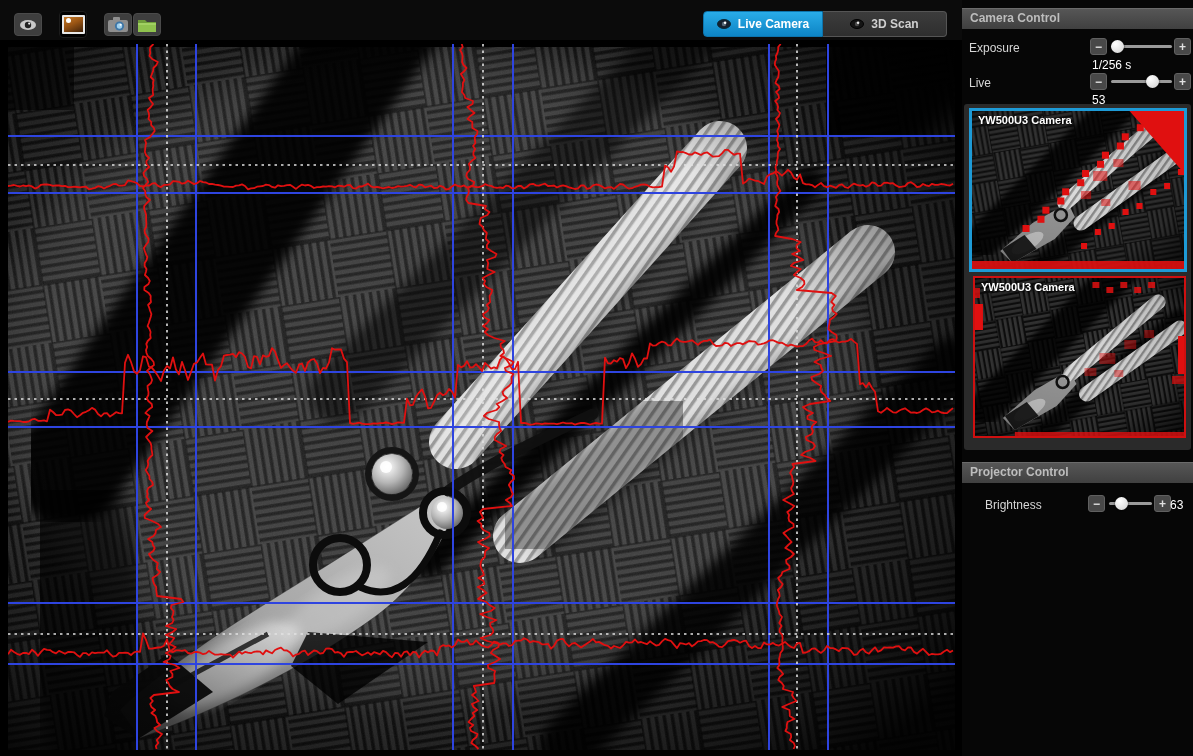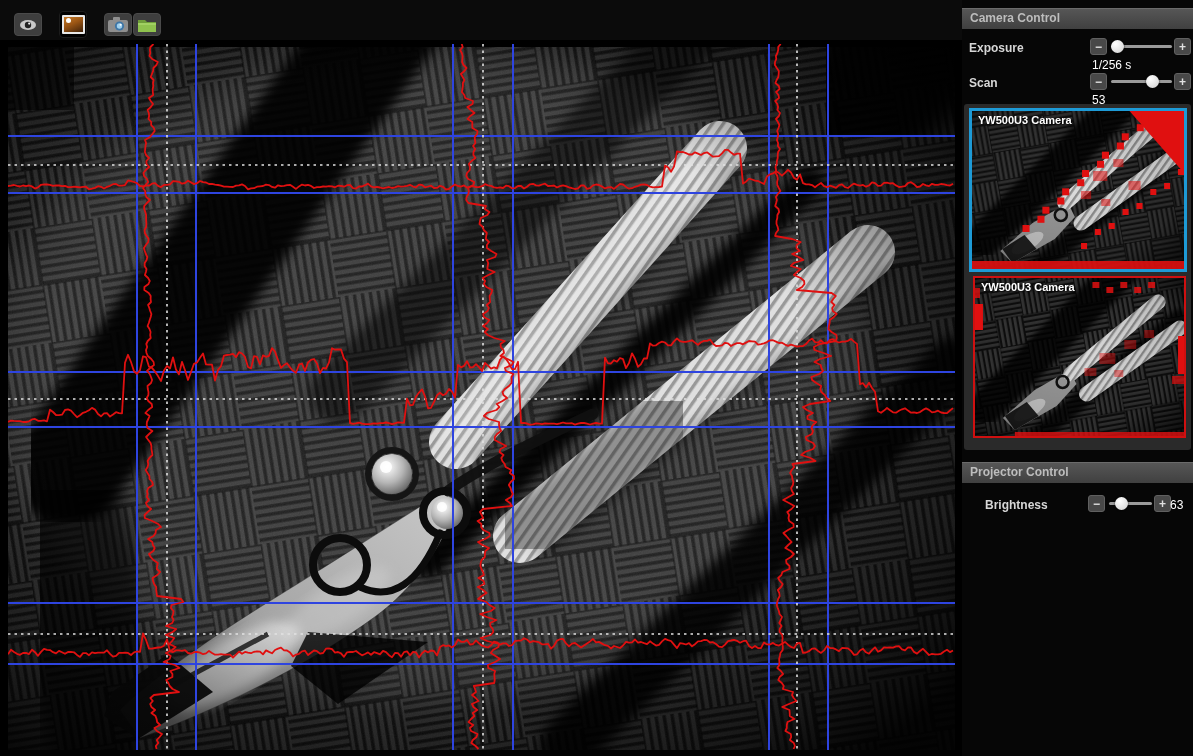--- a/index.html
+++ b/index.html
@@ -26,21 +26,21 @@
        border-radius:0 4px 4px 0;border:1px solid #555;border-left:none;}
   
   #viewport{position:absolute;left:8px;top:44px;width:947px;height:706px;background:#000;}
   #viewport svg{display:block;}
   
   #panel{position:absolute;left:962px;top:0;width:231px;height:756px;background:#060606;
          color:#d6d6d6;font-size:12px;}
   .hdr{position:absolute;left:0;width:229px;height:17px;padding:2px 0 1px 8px;
        background:linear-gradient(#565656,#404040);border-top:1px solid #6a6a6a;
        color:#bdbdbd;font-weight:bold;font-size:12px;box-sizing:content-box;}
-  .rowlabel{position:absolute;color:#d6d6d6;font-weight:bold;}
+  .rowlabel{position:absolute;color:#d6d6d6;}
   .val{position:absolute;color:#fff;text-align:left;}
   .sbtn{position:absolute;width:17px;height:17px;background:#484848;border:1px solid #606060;
         border-radius:3px;color:#e0e0e0;font-weight:bold;font-size:12px;line-height:14px;
         text-align:center;padding:0;cursor:pointer;box-sizing:border-box;}
   .track{position:absolute;height:3px;background:#9a9a9a;border-radius:2px;cursor:pointer;}
   .thumbdot{position:absolute;top:-5px;width:13px;height:13px;border-radius:50%;
         background:radial-gradient(circle at 35% 30%,#fff,#cfcfcf);box-shadow:0 0 2px #000;cursor:pointer;}
   #thumbcard{position:absolute;left:2px;top:104px;width:227px;height:346px;
         background:#2a2a2a;border-radius:3px;}
   .camthumb{position:absolute;box-sizing:content-box;cursor:pointer;background:#111;}
@@ -72,20 +72,38 @@
     </svg>
   </div>
   <div class="tbtn" style="left:133px">
     <svg width="20" height="16">
       <path d="M1 3 h7 l2 2 h9 v10 h-18 z" fill="#6f9e3a"></path>
       <path d="M1 6 h18 v9 h-18 z" fill="#8fc24e"></path>
       <path d="M1 6 h18 v2 h-18 z" fill="#a5d468" opacity="0.8"></path>
     </svg>
   </div>
 
+  <div id="modeToggle">
+    <div class="seg live">
+      <svg width="14" height="10">
+        <ellipse cx="7" cy="5" rx="6.5" ry="4.5" fill="#16202e" stroke="#0a2a3a"></ellipse>
+        <circle cx="7" cy="5" r="2.2" fill="#5a6a7a"></circle>
+        <circle cx="8.1" cy="3.7" r="1.3" fill="#fff"></circle>
+      </svg>
+      <span>Live Camera</span>
+    </div>
+    <div class="seg scan">
+      <svg width="14" height="10">
+        <ellipse cx="7" cy="5" rx="6.5" ry="4.5" fill="#141414" stroke="#000"></ellipse>
+        <circle cx="7" cy="5" r="2.2" fill="#4a4a4a"></circle>
+        <circle cx="8.1" cy="3.7" r="1.3" fill="#e8e8e8"></circle>
+      </svg>
+      <span>3D Scan</span>
+    </div>
+  </div>
 </div>
 
 <div id="viewport">
   <svg id="scene" width="947" height="706" viewBox="0 0 947 706">
       <defs>
     <pattern id="vr" width="8" height="8" patternUnits="userSpaceOnUse">
       <rect width="8" height="8" fill="#0d0d0d"></rect>
           <rect x="1.6" width="4.6" height="8" fill="#343434"></rect>
         </pattern>
     <pattern id="hr" width="8" height="8" patternUnits="userSpaceOnUse">
@@ -212,21 +230,21 @@
   <div class="hdr" style="top:8px">Camera Control</div>
 
   <div class="rowlabel" style="left:7px;top:41px">Exposure</div>
   <button class="sbtn" style="left:128px;top:38px">−</button>
   <div class="track" style="left:149px;top:45px;width:61px">
     <div class="thumbdot" style="left: calc(10% - 6px);"></div>
   </div>
   <button class="sbtn" style="left:212px;top:38px">+</button>
   <div class="val" style="left:130px;top:58px;width:95px">1/256 s</div>
 
-  <div class="rowlabel" style="left:7px;top:76px">Scan</div>
+  <div class="rowlabel" style="left:7px;top:76px">Live</div>
   <button class="sbtn" style="left:128px;top:73px">−</button>
   <div class="track" style="left:149px;top:80px;width:61px">
     <div class="thumbdot" style="left: calc(67% - 6px);"></div>
   </div>
   <button class="sbtn" style="left:212px;top:73px">+</button>
   <div class="val" style="left:130px;top:93px;width:95px">53</div>
 
   <div id="thumbcard">
     <div class="camthumb" style="left:5px;top:4px;width:212px;height:158px;border:3px solid #1d9ad6">
       <svg width="212" height="158" viewBox="0 0 210 158" preserveAspectRatio="none" id="thumbA">

